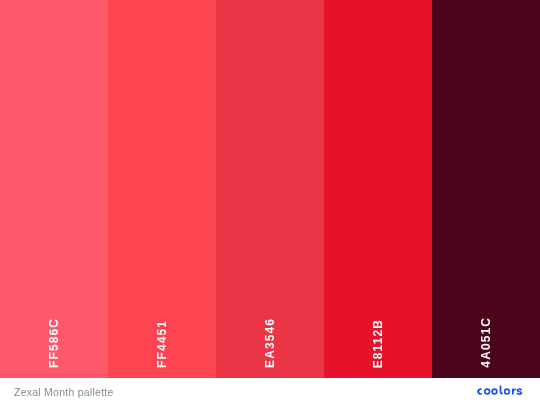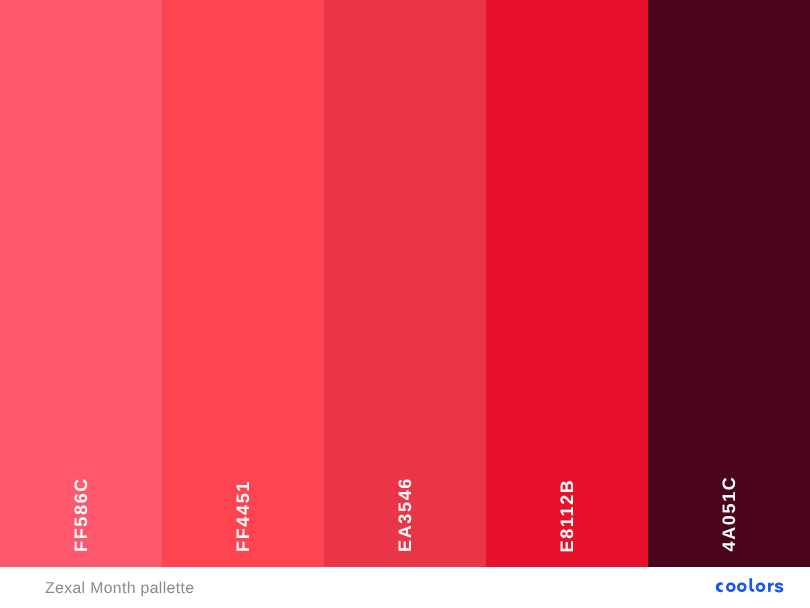--- a/index.html
+++ b/index.html
@@ -50,21 +50,21 @@
   }
 
   
   #footer {
     flex: 1 1 auto;
     height: 27px;
     background: #ffffff;
     display: flex;
     align-items: center;
     justify-content: space-between;
-    padding: 0 12px 0 30px;
+    padding: 0 12px 0 14px;
   }
 
   #palette-name {
     font-family: "Liberation Sans", sans-serif;
     font-size: 10.5px;
     color: #8a8a8a;
     letter-spacing: 0.25px;
     white-space: nowrap;
   }
 

